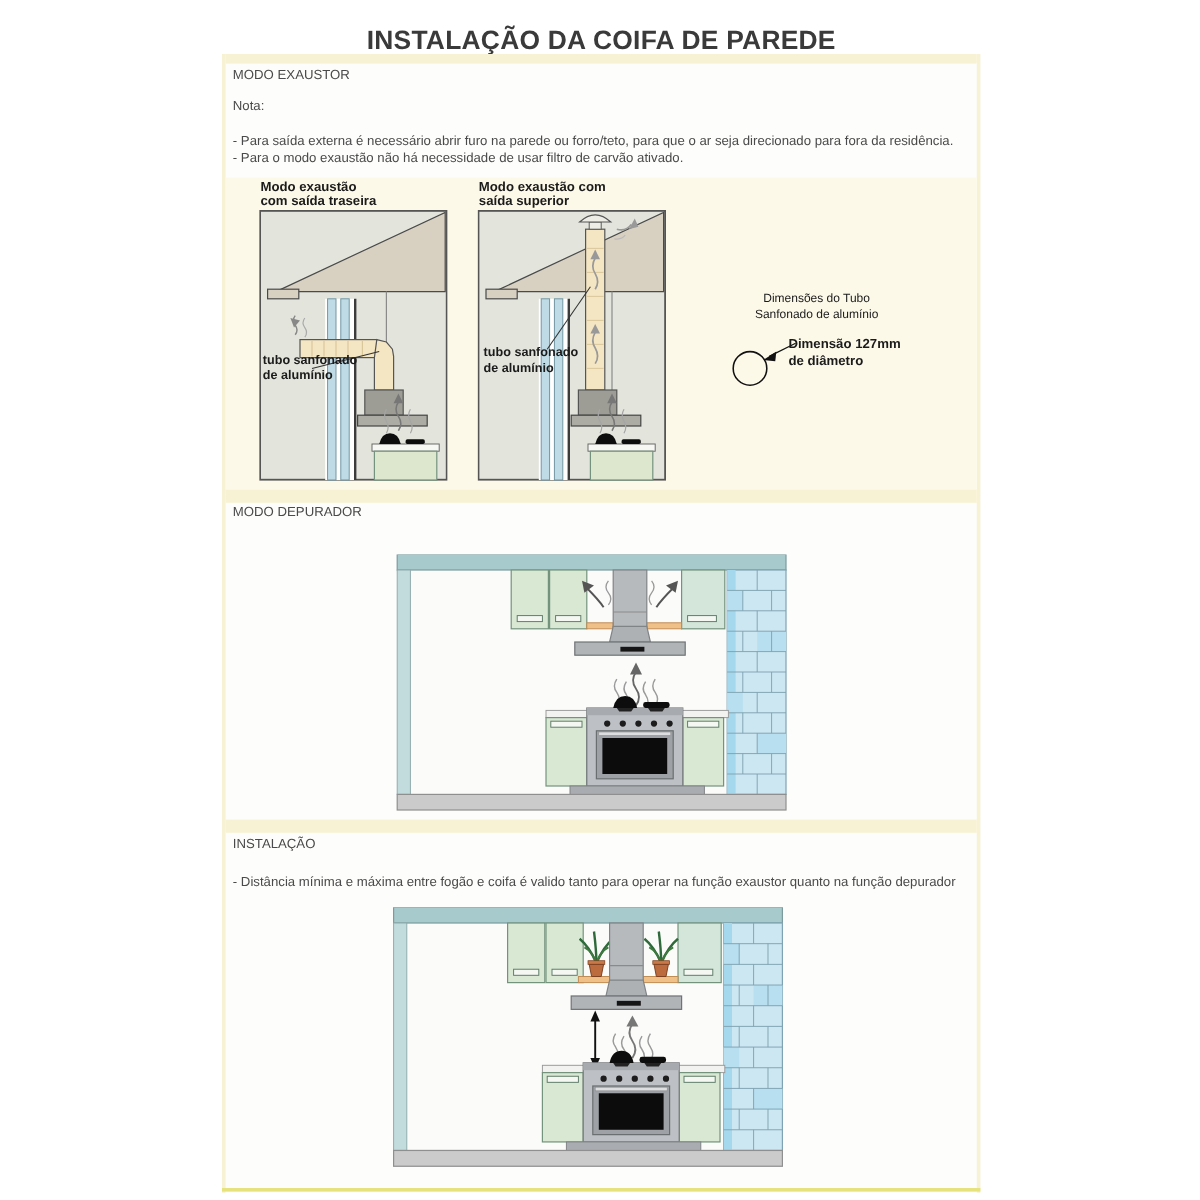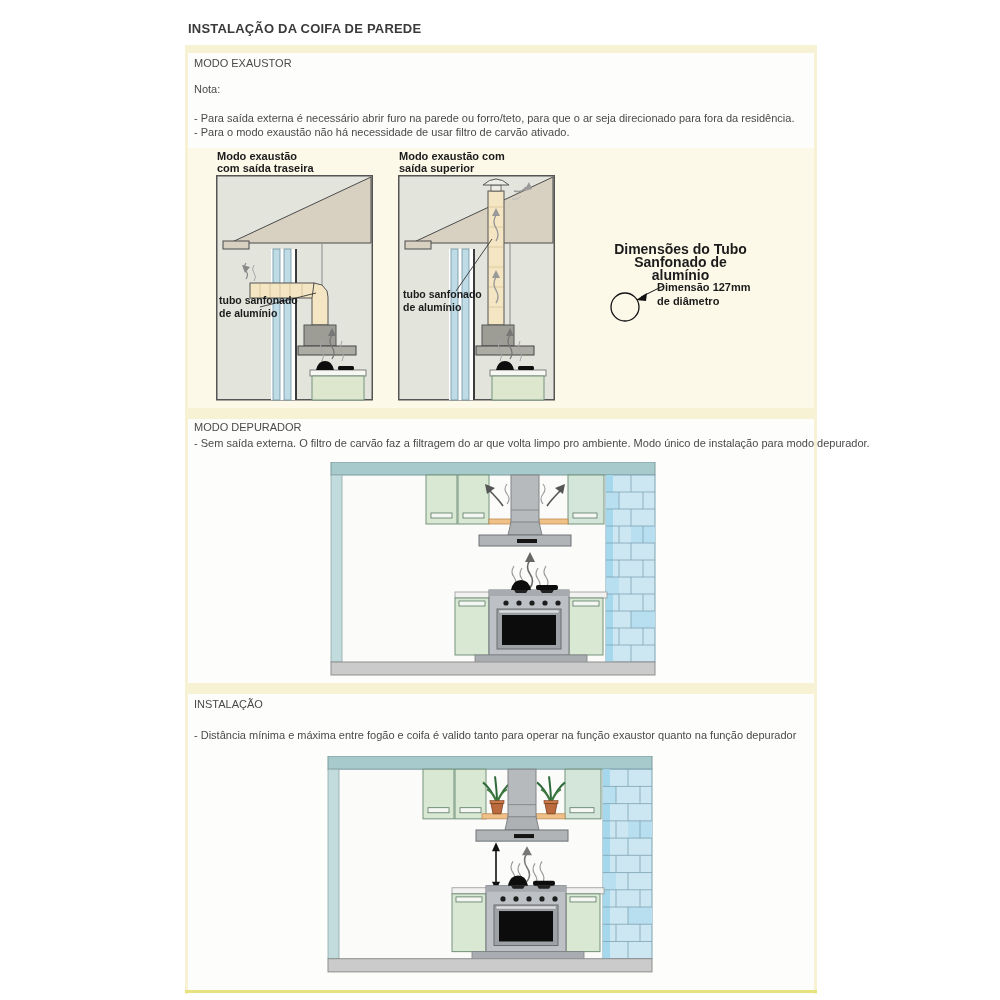--- a/index.html
+++ b/index.html
@@ -1,36 +1,36 @@
 <!DOCTYPE html>
 <html style="--accent-band: #F8F2D4; --bottom-line: #E6E27E; --diagram-bg: #FCF9E9; --content-bg: #FDFDFB; --text: #4A4A4A; --title-text: #3A3A3A; --tube-tan: #F4E5C3; --cabinet-green: #D9E8D3; --ceiling-teal: #A7CACC; --brick-blue: #CDE7F2; --hood-gray: #B6BABD;"><head>
 <meta charset="utf-8">
 <style>
   *{margin:0;padding:0;box-sizing:border-box}
   html,body{width:1000px;height:1000px;background:#fff;font-family:"Liberation Sans",sans-serif}
   .page{position:relative;width:1000px;height:1000px;overflow:hidden;background:#fff}
-  .title{position:absolute;top:21px;left:188px;width:626px;
-         font-size:13px;font-weight:bold;color:var(--title-text,#3a3a3a);letter-spacing:.2px}
+  .title{position:absolute;top:21px;left:188px;width:626px;text-align:center;
+         font-size:22px;font-weight:bold;color:var(--title-text,#3a3a3a);letter-spacing:.2px}
   .content{position:absolute;left:185px;top:45px;width:632px;height:949px;
            background:var(--content-bg,#FDFDFB);
            border-left:3px solid var(--accent-band,#F8F2D4);
            border-right:3px solid var(--accent-band,#F8F2D4)}
   .top-band{position:absolute;left:0;top:0;width:626px;height:8px;background:var(--accent-band,#F8F2D4)}
   .sep{position:absolute;left:0;width:626px;height:11px;background:var(--accent-band,#F8F2D4)}
   .bottom-line{position:absolute;left:-3px;top:945px;width:632px;height:3px;background:var(--bottom-line,#E6E27E)}
   .sec-heading,.note{position:absolute;left:6px;font-size:11px;color:var(--text,#4a4a4a);white-space:nowrap}
   .diagram-band{position:absolute;left:0;top:103px;width:626px;height:260px;background:var(--diagram-bg,#FCF9E9)}
   .fig{position:absolute;top:0;width:126px;height:260px}
   .fig-title{position:absolute;top:2px;left:1px;font-size:11px;font-weight:bold;color:#1b1b1b;line-height:12px;white-space:nowrap}
   .fig-svg{position:absolute;top:27px;left:0}
   .fig-label{position:absolute;font-size:10.5px;font-weight:bold;color:#1b1b1b;line-height:13px;white-space:nowrap}
   .fig-label.rear{left:3px;top:146px}
   .fig-label.top{left:5px;top:140px}
   .dim-heading{position:absolute;left:425px;top:95px;width:135px;text-align:center;
-               font-size:14px;font-weight:bold;color:#1b1b1b;line-height:13px}
+               font-size:10px;font-weight:normal;color:#1b1b1b;line-height:13px}
   .dim-svg{position:absolute;left:415px;top:125px}
   .dim-label{position:absolute;left:469px;top:132px;font-size:11px;font-weight:bold;color:#1b1b1b;line-height:14px;white-space:nowrap}
   .kitchen{position:absolute;width:335px}
   .distance-labels{position:absolute;left:0;top:97px;width:164px;text-align:right;
                    font-size:13px;font-weight:bold;font-style:italic;color:#101010;line-height:17px;white-space:nowrap}
 </style>
 </head>
 <body>
 
 <div class="page">
@@ -171,21 +171,20 @@
       </svg>
       <div class="dim-label">
         <span>Dimensão 127mm</span><br>
         <span>de diâmetro</span>
       </div>
     </div>
 
     <div class="sep" style="top:363px"></div>
 
     <div class="sec-heading" style="top:376px">MODO DEPURADOR</div>
-    <div class="note" style="top:392px">- Sem saída externa. O filtro de carvão faz a filtragem do ar que volta limpo pro ambiente. Modo único de instalação para modo depurador.</div>
 
     <div class="kitchen" style="left:137px;top:417px">
       <svg width="335" height="222" viewBox="0 0 335 222">
         <rect x="17" y="13" width="264" height="187" fill="#FBFBF9"></rect>
         <rect x="6" y="0" width="324" height="13" fill="#A7CACC" stroke="#7C9B9E" stroke-width="1"></rect>
         <rect x="6" y="13" width="11" height="187" fill="#C2DBDC" stroke="#8FA9AA" stroke-width="0.8"></rect>
         <g>
           <rect x="281" y="13" width="49" height="187" fill="#CDE7F2" stroke="#7FA3B2" stroke-width="1"></rect>
           <rect x="281" y="13" width="7" height="187" fill="#A5D8EC"></rect>
           <rect x="281" y="30" width="13" height="17" fill="#B7DFF0"></rect>

